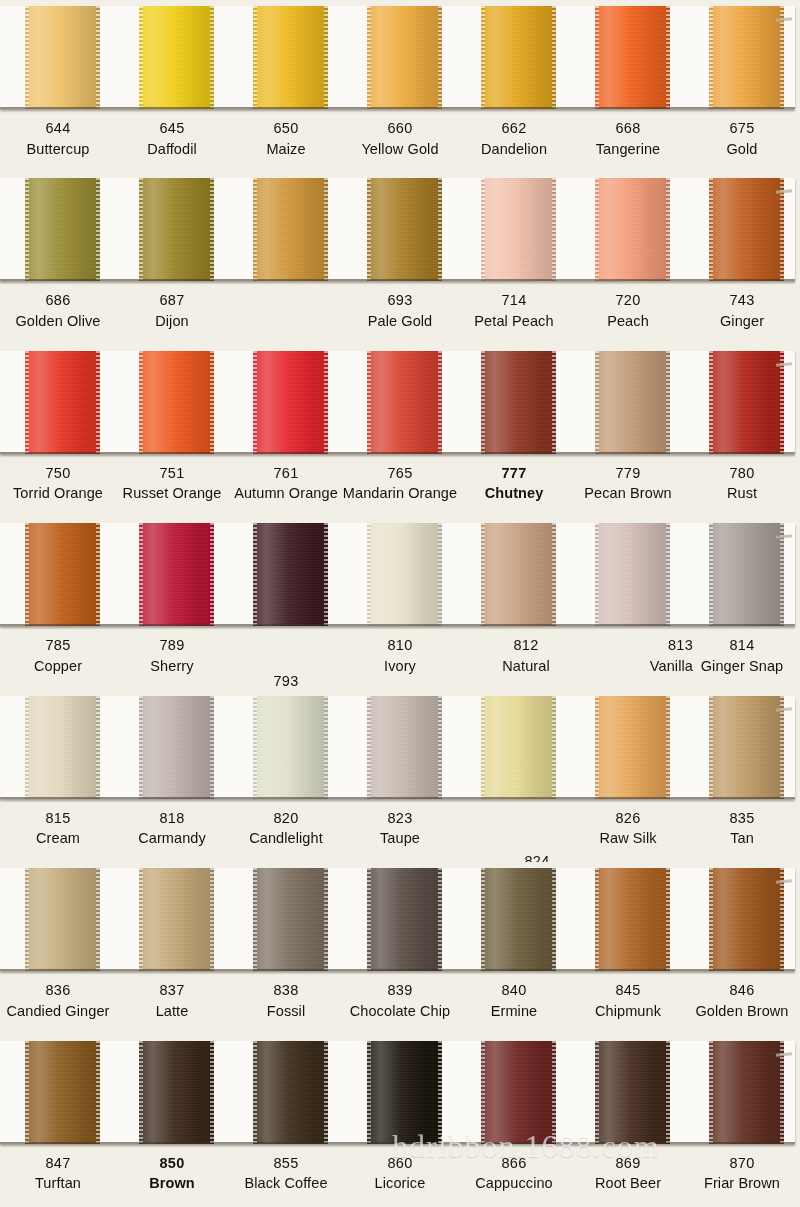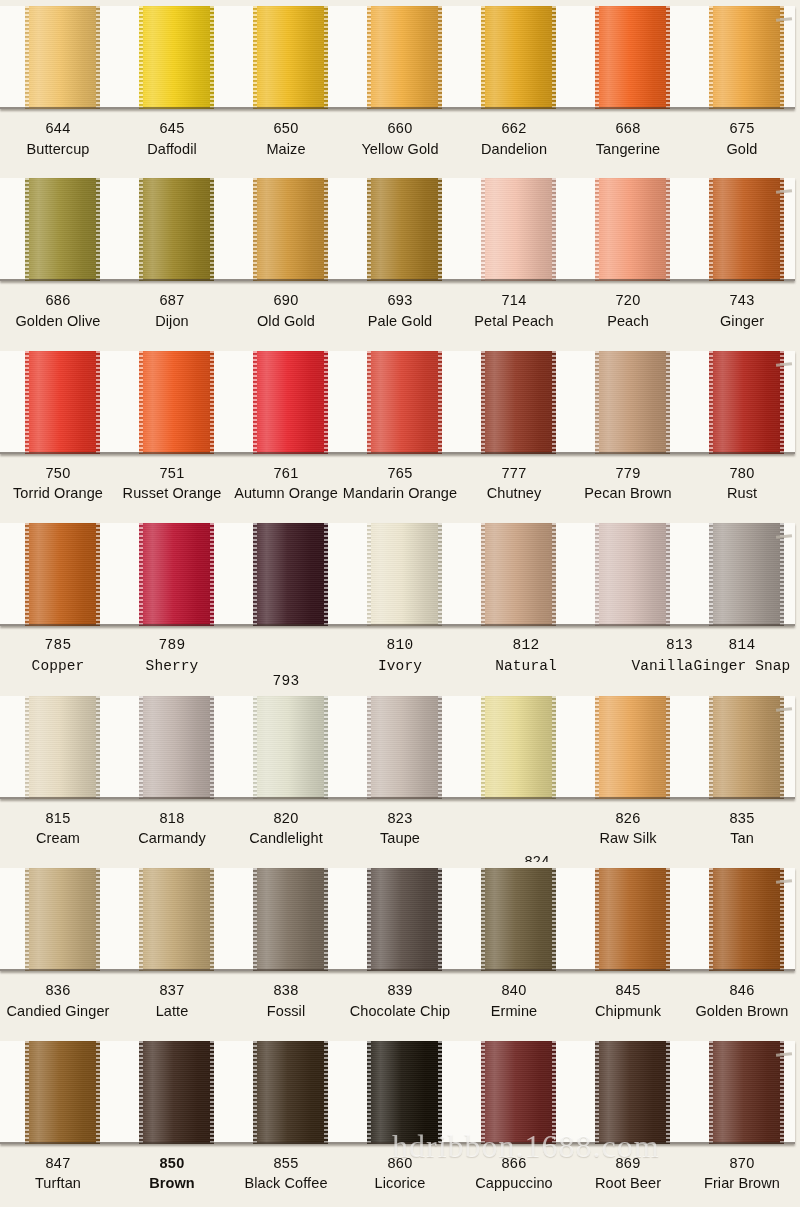--- a/index.html
+++ b/index.html
@@ -261,24 +261,20 @@
       </div>
       <div class="labels">
         <div class="label" style="left: -7px;">
           <span class="code">686</span>
           <span class="name">Golden Olive</span>
         </div>
         <div class="label" style="left: 107px;">
           <span class="code">687</span>
           <span class="name">Dijon</span>
         </div>
-        <div class="label" style="left: 221px;">
-          <span class="code">690</span>
-          <span class="name">Old Gold</span>
-        </div>
         <div class="label" style="left: 335px;">
           <span class="code">693</span>
           <span class="name">Pale Gold</span>
         </div>
         <div class="label" style="left: 449px;">
           <span class="code">714</span>
           <span class="name">Petal Peach</span>
         </div>
         <div class="label" style="left: 563px;">
           <span class="code">720</span>
@@ -341,35 +337,35 @@
           <span class="name">Russet Orange</span>
         </div>
         <div class="label" style="left: 221px;">
           <span class="code">761</span>
           <span class="name">Autumn Orange</span>
         </div>
         <div class="label" style="left: 335px;">
           <span class="code">765</span>
           <span class="name">Mandarin Orange</span>
         </div>
-        <div class="label" style="left: 449px;">
+        <div class="label" style="left: 449px; font-weight: bold;">
           <span class="code">777</span>
           <span class="name">Chutney</span>
         </div>
         <div class="label" style="left: 563px;">
           <span class="code">779</span>
           <span class="name">Pecan Brown</span>
         </div>
         <div class="label" style="left: 677px;">
           <span class="code">780</span>
           <span class="name">Rust</span>
         </div>
       </div>
     </div>
-    <div class="swatch-row" style="top: auto; font-family: Liberation Mono, monospace;">
+    <div class="swatch-row" style="top: auto;">
       <div class="card">
         <div class="ribbons">
           <div class="ribbon" title="Copper" style="left: 25px; background: rgb(193, 94, 22);">
             <div class="face"></div>
             <div class="edge-l"></div>
             <div class="edge-r"></div>
           </div>
           <div class="ribbon" title="Sherry" style="left: 139px; background: rgb(189, 18, 48);">
             <div class="face"></div>
             <div class="edge-l"></div>

